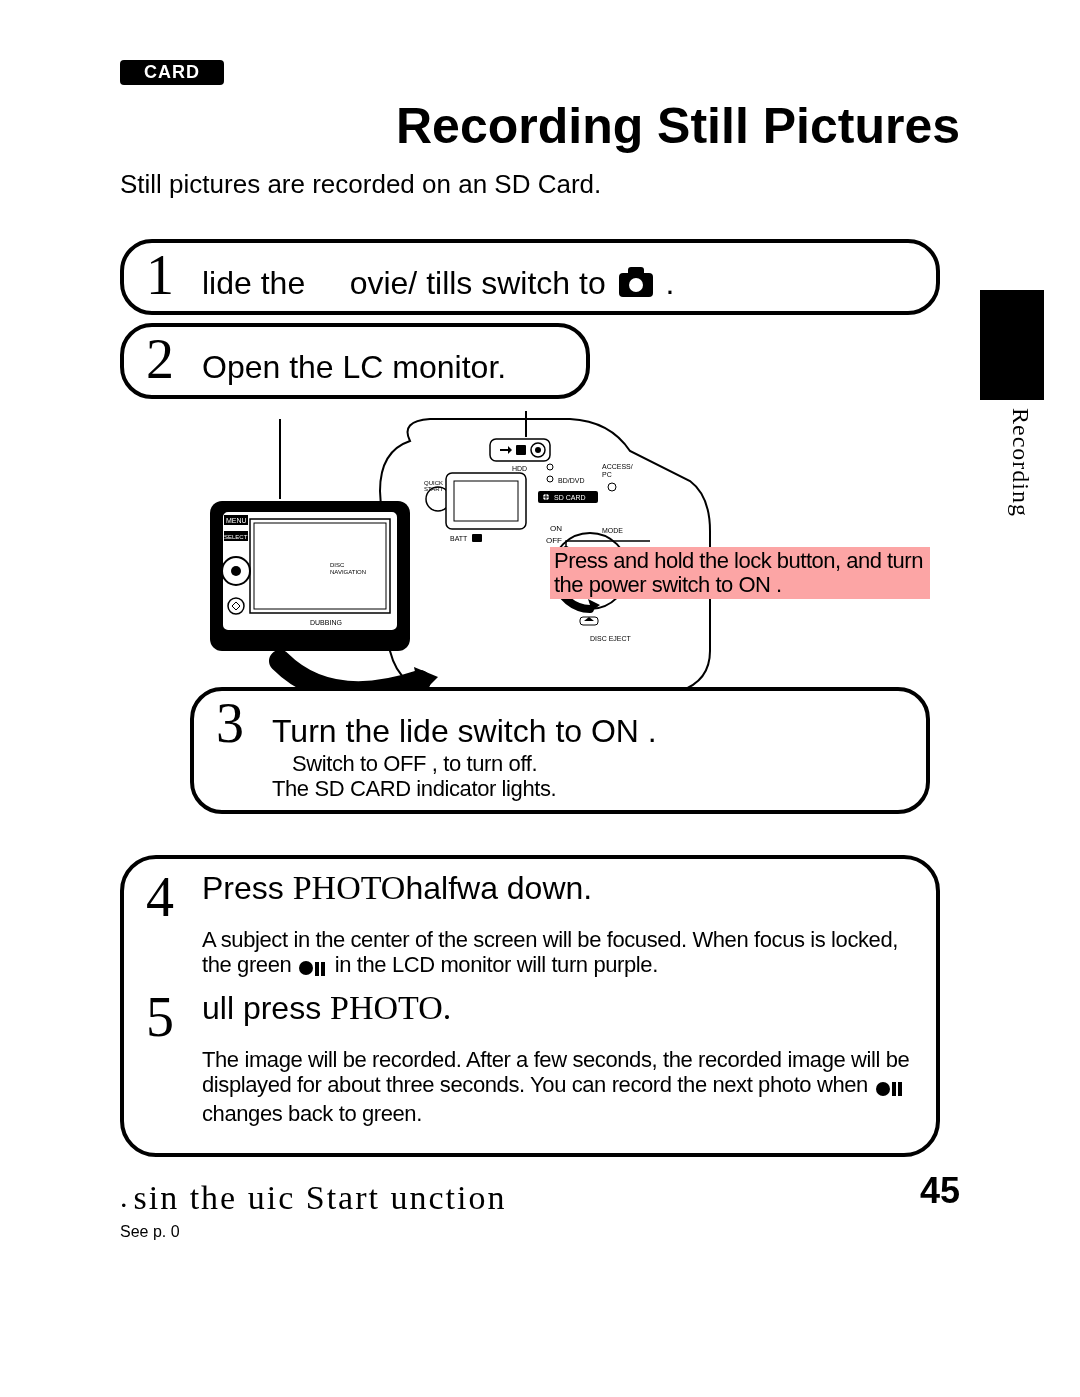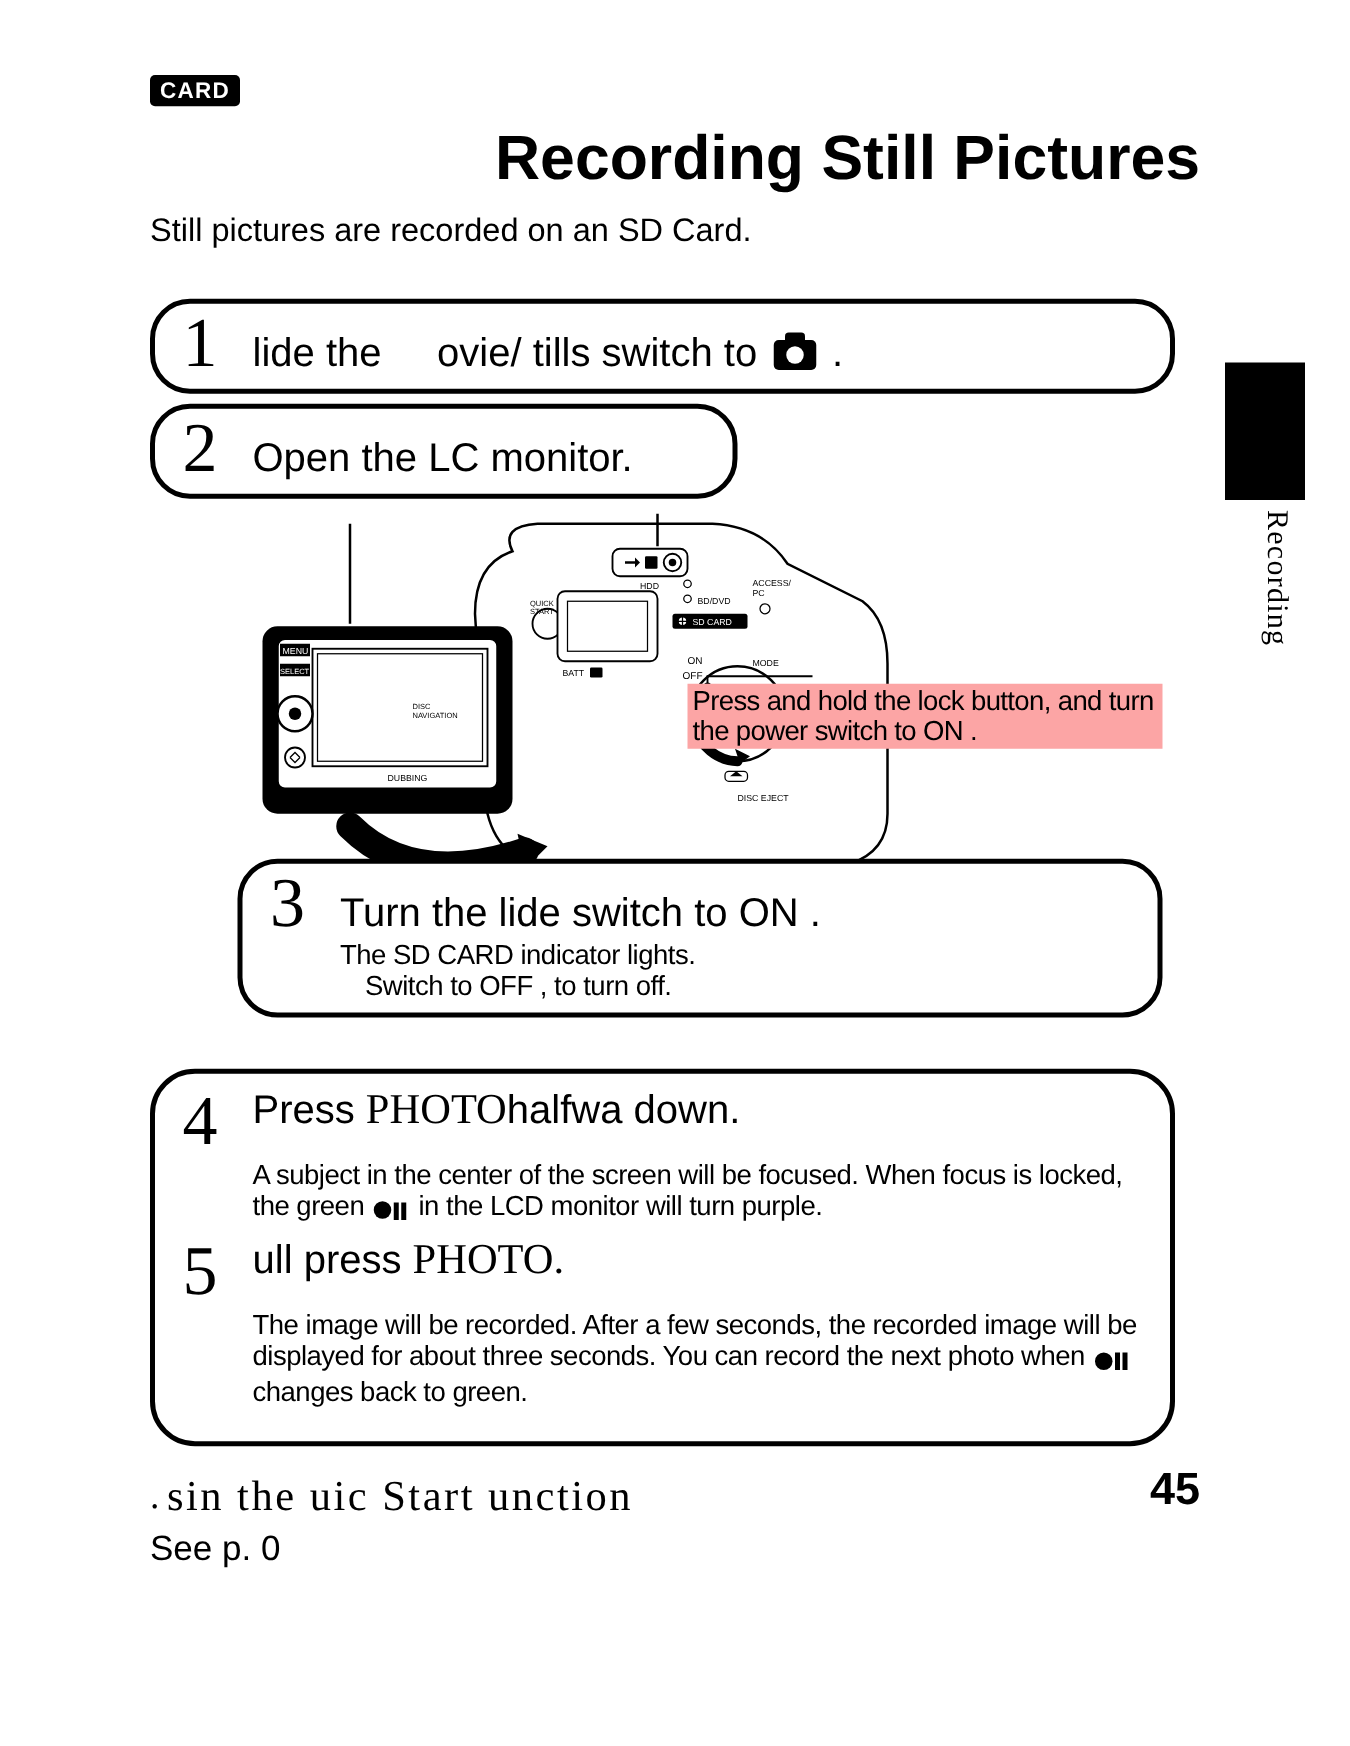--- a/index.html
+++ b/index.html
@@ -16,21 +16,21 @@
     left: 120px;
     top: 60px;
     width: 840px;
   }
   .card-badge {
     display: inline-block;
     background: #000;
     color: #fff;
     font-size: 18px;
     font-weight: bold;
-    padding: 2px 8px;
+    padding: 2px 24px;
     border-radius: 4px;
     letter-spacing: 1px;
     margin-bottom: 12px;
   }
   .title {
     font-size: 50px;
     font-weight: bold;
     text-align: right;
     margin-bottom: 14px;
   }
@@ -112,21 +112,21 @@
   .step45 .step-row { align-items: flex-start; }
   .step45 .step-text { line-height: 1.1; }
   .step45 .step-sub { margin-left: 56px; margin-top: 2px; margin-bottom: 8px; }
   .quickstart {
     font-family: "Times New Roman", Georgia, serif;
     font-size: 34px;
     letter-spacing: 2px;
     margin-top: 12px;
   }
   .seep {
-    font-size: 28px;
+    font-size: 16px;
     margin-top: 6px;
   }
   .page-num {
     position: absolute;
     right: 0;
     top: 1110px;
     font-size: 36px;
     font-weight: bold;
   }
   .side-tab {
@@ -304,22 +304,22 @@
       </svg>
     </div>
 
     <div class="callout">Press and hold the lock button, and turn the power switch to  ON .</div>
 
     <div class="step-box step3">
       <div class="step-row">
         <div class="step-num">3</div>
         <div class="step-text">Turn the lide switch to  ON .</div>
       </div>
+      <div class="step-sub" style="margin-left:76px">Switch to  OFF , to turn off.</div>
       <div class="step-sub">The SD CARD indicator lights.</div>
-      <div class="step-sub" style="margin-left:76px">Switch to  OFF , to turn off.</div>
     </div>
   </div>
 
   
   <div class="step45">
     <div class="step-row">
       <div class="step-num">4</div>
       <div class="step-text">
         <span>Press </span><span class="serif">PHOTO</span><span>halfwa   down.</span>
       </div>

